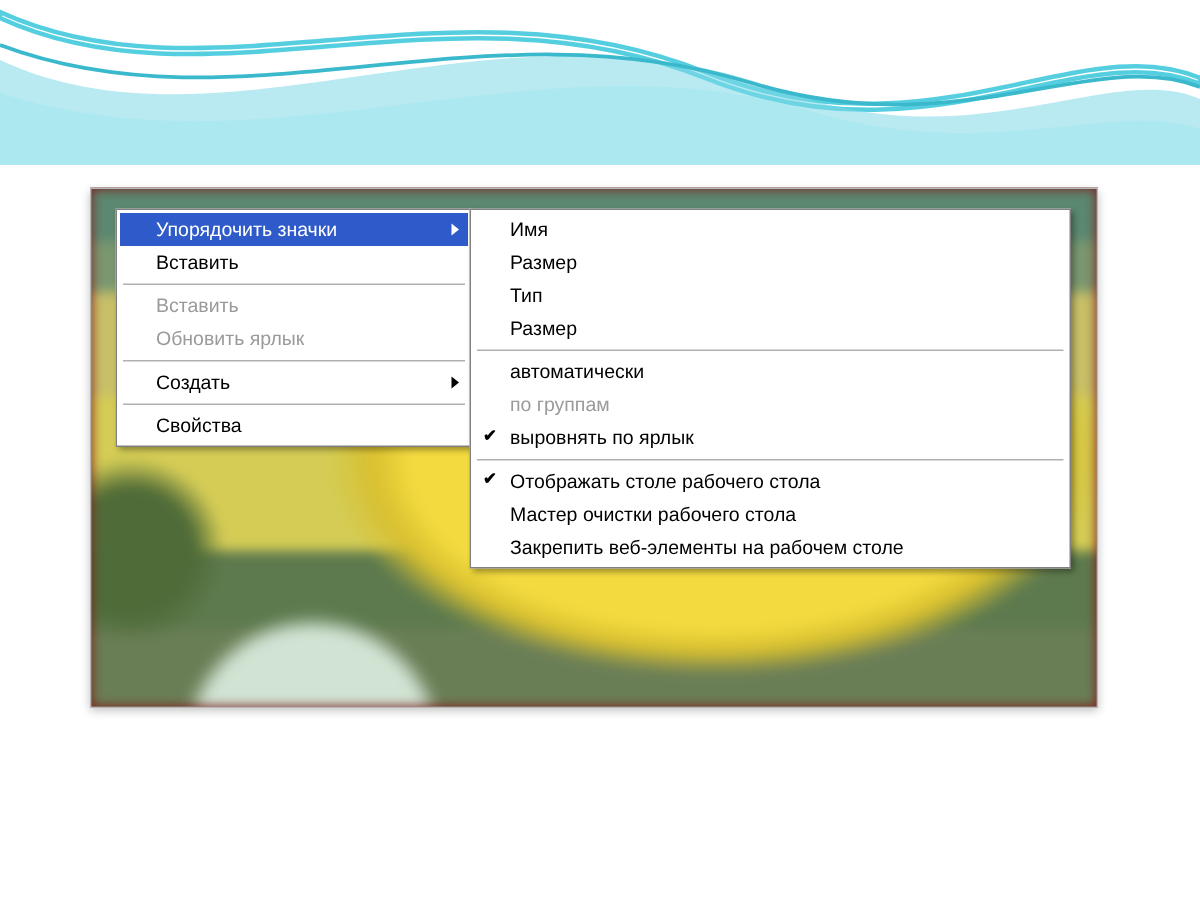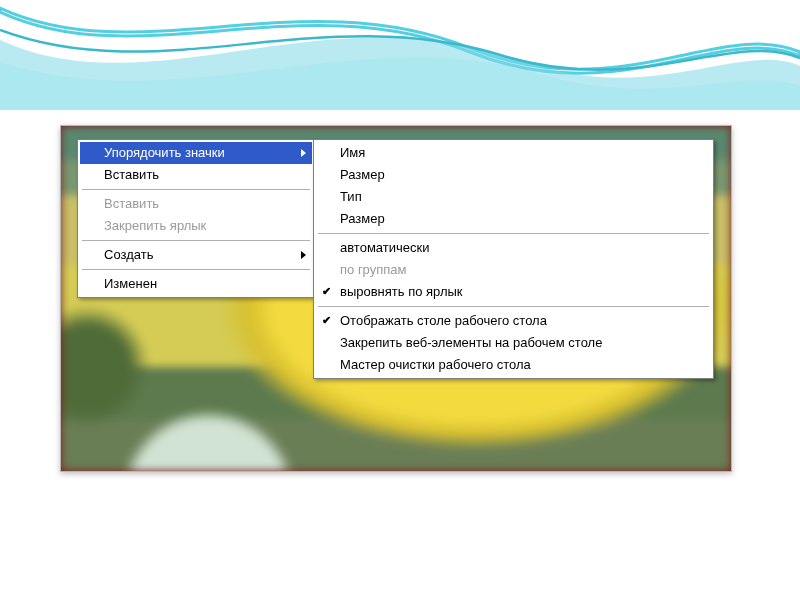--- a/index.html
+++ b/index.html
@@ -122,30 +122,30 @@
       <span class="arrow"></span>
     </div>
     <div class="item">
       <span>Вставить</span>
     </div>
     <div class="sep"></div>
     <div class="item disabled">
       <span>Вставить</span>
     </div>
     <div class="item disabled">
-      <span>Закрепить ярлык</span>
+      <span>Обновить ярлык</span>
     </div>
     <div class="sep"></div>
     <div class="item">
       <span>Создать</span>
       <span class="arrow"></span>
     </div>
     <div class="sep"></div>
     <div class="item">
-      <span>Изменен</span>
+      <span>Свойства</span>
     </div>
   </div>
 
   <div id="menu-sub" class="menu">
     <div class="item">
       <span>Имя</span>
     </div>
     <div class="item">
       <span>Размер</span>
     </div>
@@ -165,19 +165,19 @@
     <div class="item">
       <span class="check">✔</span>
       <span>выровнять по ярлык</span>
     </div>
     <div class="sep"></div>
     <div class="item">
       <span class="check">✔</span>
       <span>Отображать столе рабочего стола</span>
     </div>
     <div class="item">
-      <span>Закрепить веб-элементы на рабочем столе</span>
+      <span>Мастер очистки рабочего стола</span>
     </div>
     <div class="item">
-      <span>Мастер очистки рабочего стола</span>
+      <span>Закрепить веб-элементы на рабочем столе</span>
     </div>
   </div>
 </div>
 
 </body></html>

